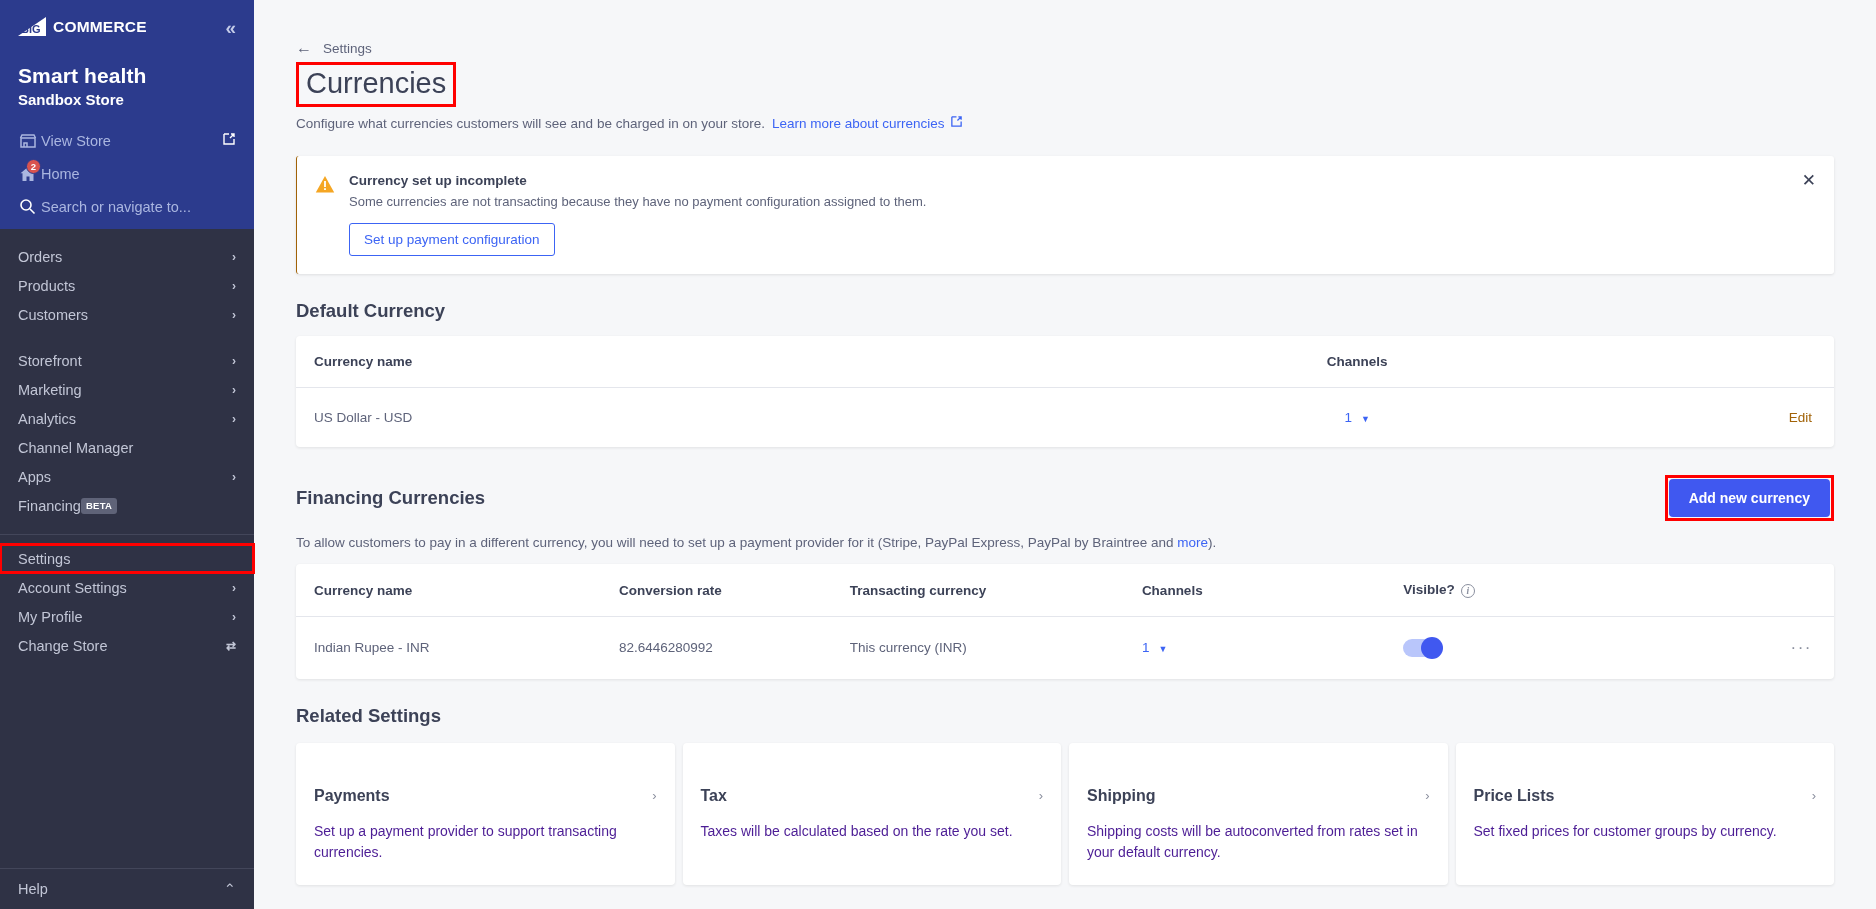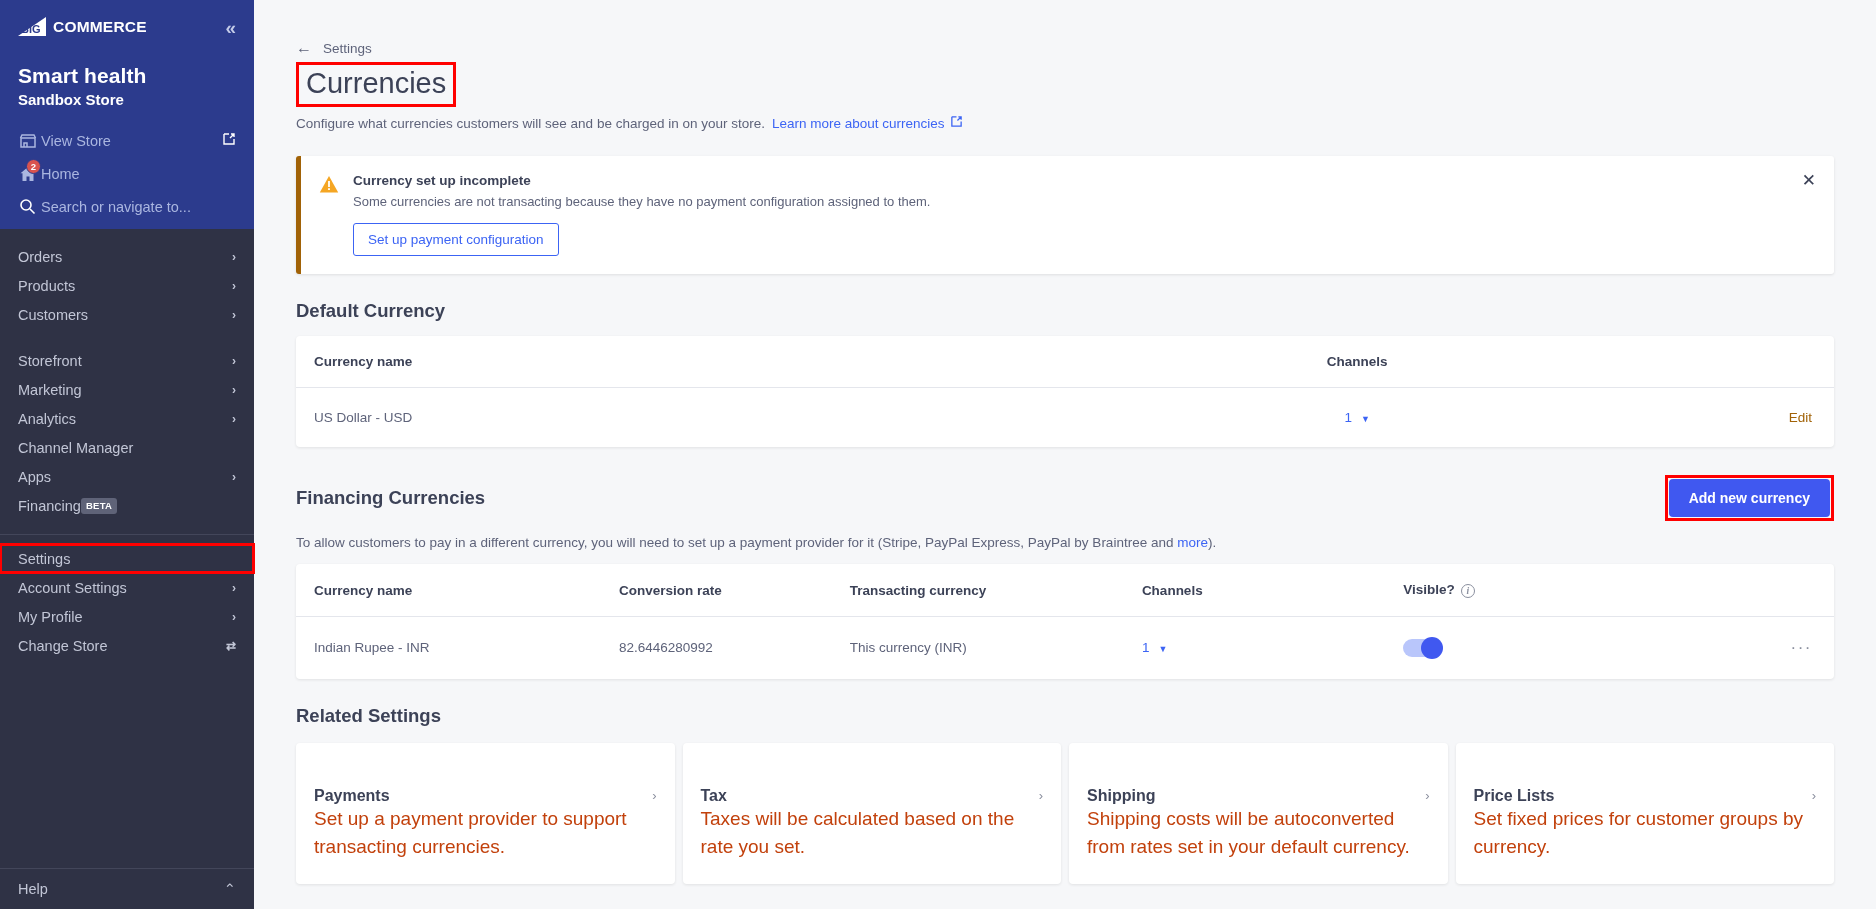--- a/index.html
+++ b/index.html
@@ -108,21 +108,21 @@
   .subtitle-row {
     display: flex; align-items: center; gap: 7px;
     margin-top: 8px; color: #5e637a; font-size: 13.5px;
   }
   .link { color: #3c64f4; cursor: pointer; }
   .link-ext { display: inline-flex; align-items: center; gap: 5px; }
 
   
   .alert {
     margin-top: 25px; background: #ffffff;
-    border-left: 5px solid #a16207;
+    border-left: 1px solid #a16207;
     border-radius: 3px; box-shadow: 0 1px 3px rgba(0,0,0,.10);
     padding: 17px 20px 18px 18px; position: relative;
     display: flex; gap: 14px;
   }
   .warn-ic { flex: 0 0 20px; margin-top: 2px; }
   .alert-title { font-size: 13.5px; font-weight: 700; color: #3c4257; }
   .alert-body { font-size: 13px; color: #5e637a; margin-top: 6px; }
   .alert-btn {
     margin-top: 14px; display: inline-block;
     border: 1px solid #3c64f4; color: #3c64f4; background: #fff;
@@ -195,21 +195,21 @@
   .rel-card {
     background: #fff; border-radius: 4px; padding: 20px 18px 22px 18px;
     box-shadow: 0 1px 3px rgba(0,0,0,.09); cursor: pointer;
     min-height: 118px;
   }
   .rel-head {
     display: flex; align-items: center; justify-content: space-between; margin-top: 24px;
   }
   .rel-title { font-size: 16px; font-weight: 700; color: #3c4257; }
   .rel-chev { color: #8a8f9e; font-size: 13px; }
-  .rel-desc { font-size: 19px; color: #c2410c; margin-top: 0; line-height: 1.5; }
+  .rel-desc { font-size: 14px; color: #4c1d95; margin-top: 16px; line-height: 1.5; }
 </style>
 </head>
 <body>
 
 <div class="app">
 
   <aside class="sidebar">
     <div class="sb-top">
 
       <div class="sb-logo-row">

